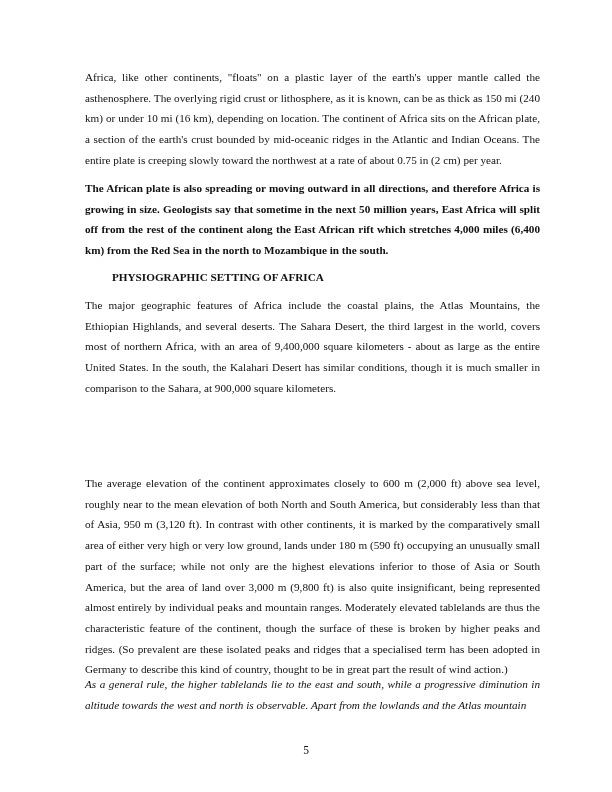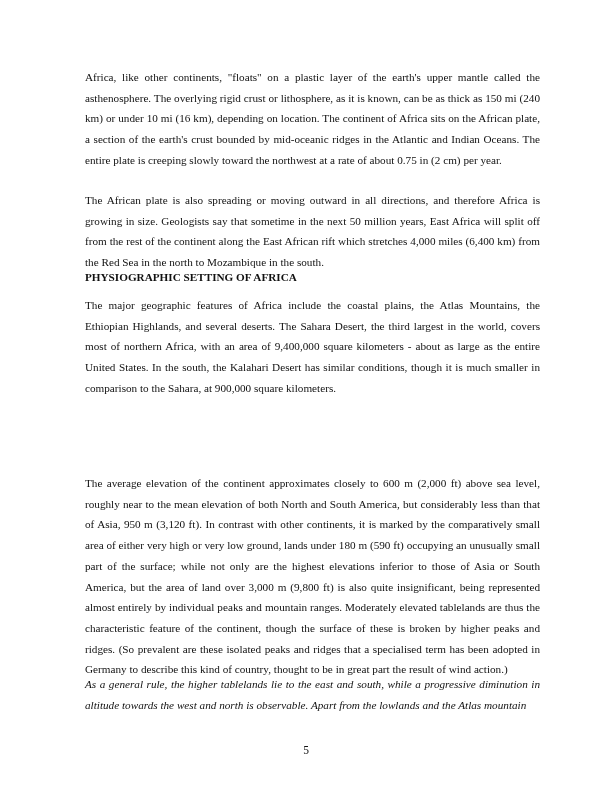--- a/index.html
+++ b/index.html
@@ -18,19 +18,19 @@
     }
     .pagenum {
       position: absolute; left: 0; width: 612px; text-align: center; font-size: 11.5px; top: 744px;
     }
   </style>
 </head>
 <body>
 
 <div class="page">
   <p class="block" style="top:67px;">Africa, like other continents, "floats" on a plastic layer of the earth's upper mantle called the asthenosphere. The overlying rigid crust or lithosphere, as it is known, can be as thick as 150 mi (240 km) or under 10 mi (16 km), depending on location. The continent of Africa sits on the African plate, a section of the earth's crust bounded by mid-oceanic ridges in the Atlantic and Indian Oceans. The entire plate is creeping slowly toward the northwest at a rate of about 0.75 in (2 cm) per year.</p>
-  <p class="block" style="top:190px;">The African plate is also spreading or moving outward in all directions, and therefore Africa is growing in size. Geologists say that sometime in the next 50 million years, East Africa will split off from the rest of the continent along the East African rift which stretches 4,000 miles (6,400 km) from the Red Sea in the north to Mozambique in the south.</p>
-  <h2 class="heading" style="top:270px;">PHYSIOGRAPHIC SETTING OF AFRICA</h2>
+  <p class="block" style="top:178px;font-weight:bold;">The African plate is also spreading or moving outward in all directions, and therefore Africa is growing in size. Geologists say that sometime in the next 50 million years, East Africa will split off from the rest of the continent along the East African rift which stretches 4,000 miles (6,400 km) from the Red Sea in the north to Mozambique in the south.</p>
+  <h2 class="heading" style="top:270px;margin-left:27px;">PHYSIOGRAPHIC SETTING OF AFRICA</h2>
   <p class="block" style="top:295px;">The major geographic features of Africa include the coastal plains, the Atlas Mountains, the Ethiopian Highlands, and several deserts. The Sahara Desert, the third largest in the world, covers most of northern Africa, with an area of 9,400,000 square kilometers - about as large as the entire United States. In the south, the Kalahari Desert has similar conditions, though it is much smaller in comparison to the Sahara, at 900,000 square kilometers.</p>
   <p class="block" style="top:473px;">The average elevation of the continent approximates closely to 600 m (2,000 ft) above sea level, roughly near to the mean elevation of both North and South America, but considerably less than that of Asia, 950 m (3,120 ft). In contrast with other continents, it is marked by the comparatively small area of either very high or very low ground, lands under 180 m (590 ft) occupying an unusually small part of the surface; while not only are the highest elevations inferior to those of Asia or South America, but the area of land over 3,000 m (9,800 ft) is also quite insignificant, being represented almost entirely by individual peaks and mountain ranges. Moderately elevated tablelands are thus the characteristic feature of the continent, though the surface of these is broken by higher peaks and ridges. (So prevalent are these isolated peaks and ridges that a specialised term has been adopted in Germany to describe this kind of country, thought to be in great part the result of wind action.)</p>
   <p class="block" style="top:674px;font-style:italic;">As a general rule, the higher tablelands lie to the east and south, while a progressive diminution in altitude towards the west and north is observable. Apart from the lowlands and the Atlas mountain</p>
   <div class="pagenum">5</div>
 </div>
 
 </body></html>

